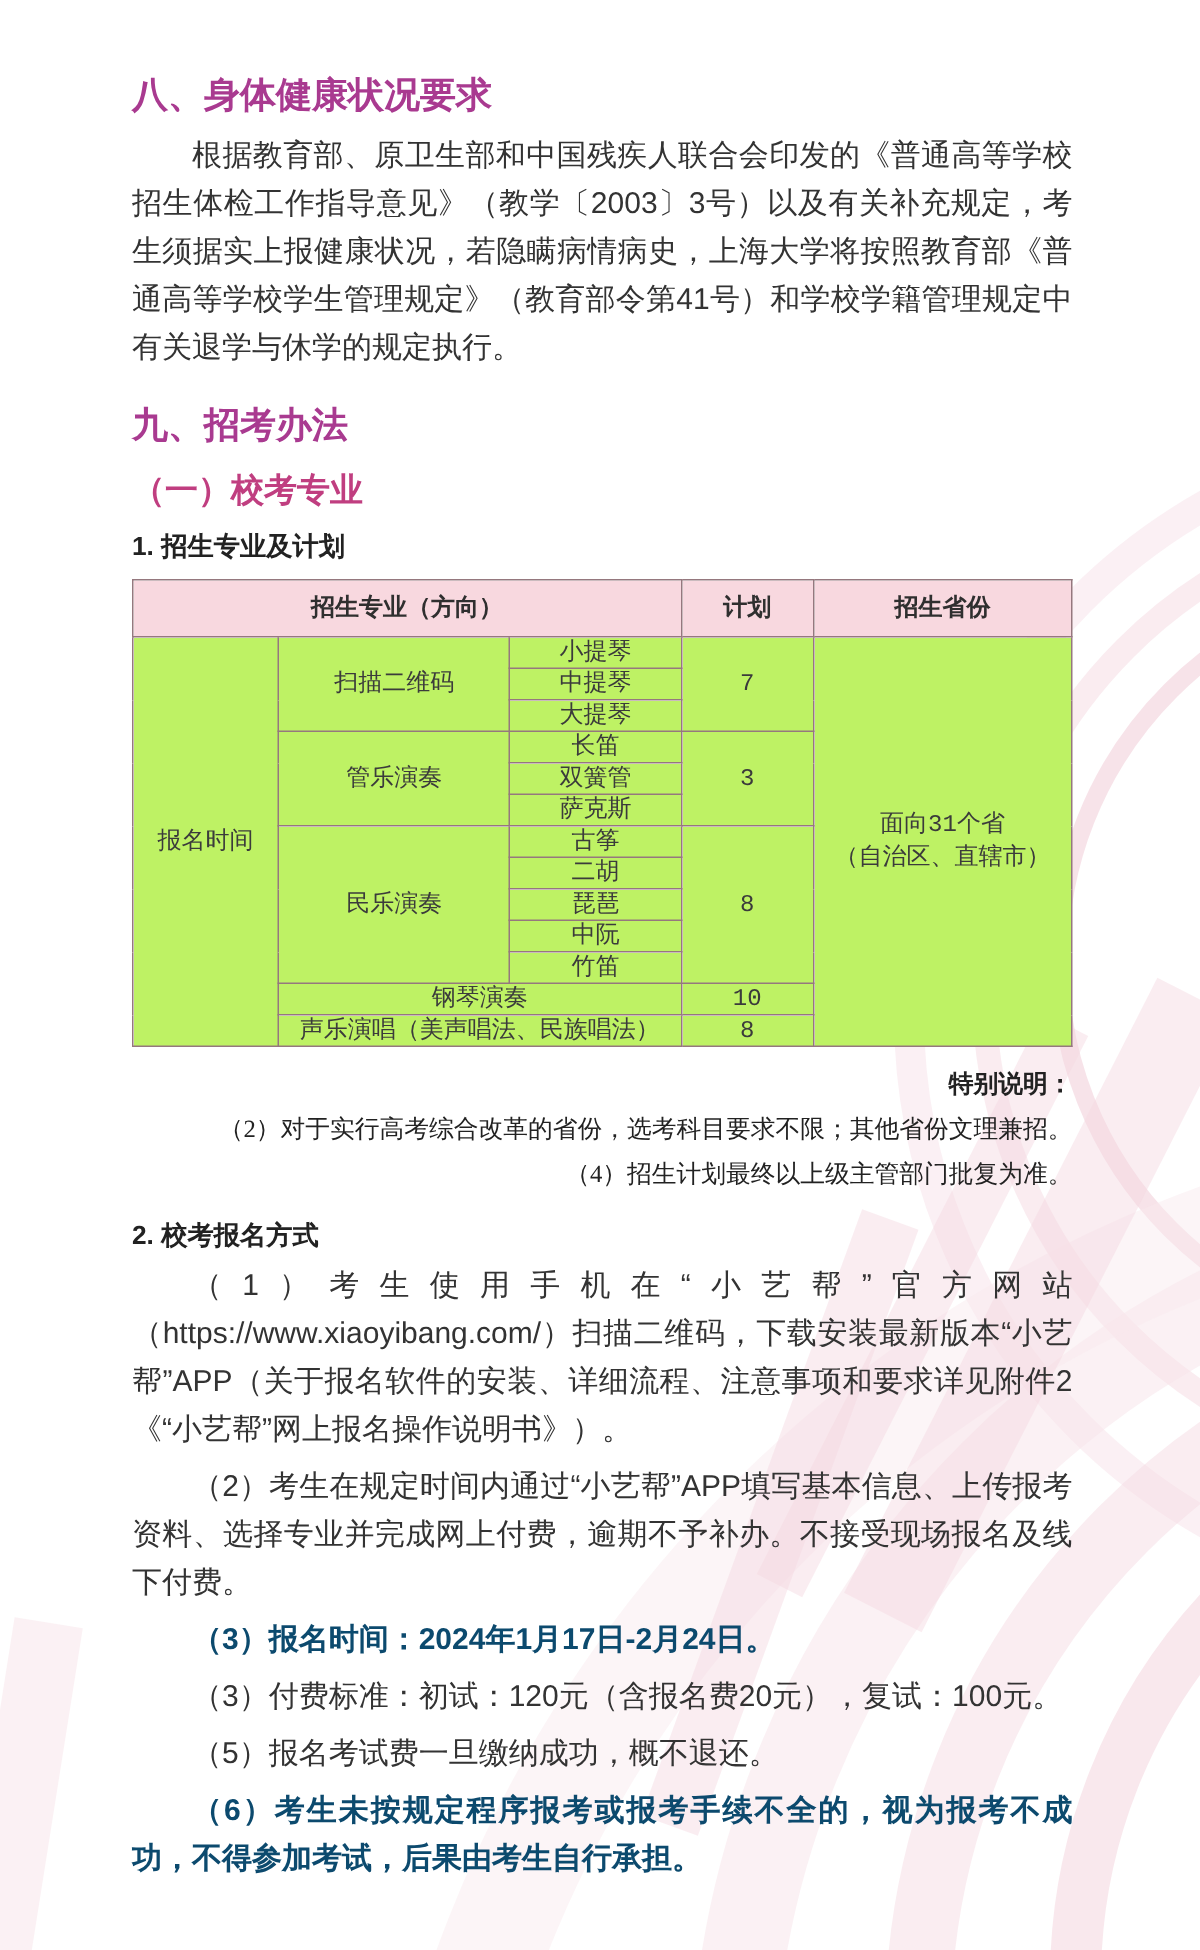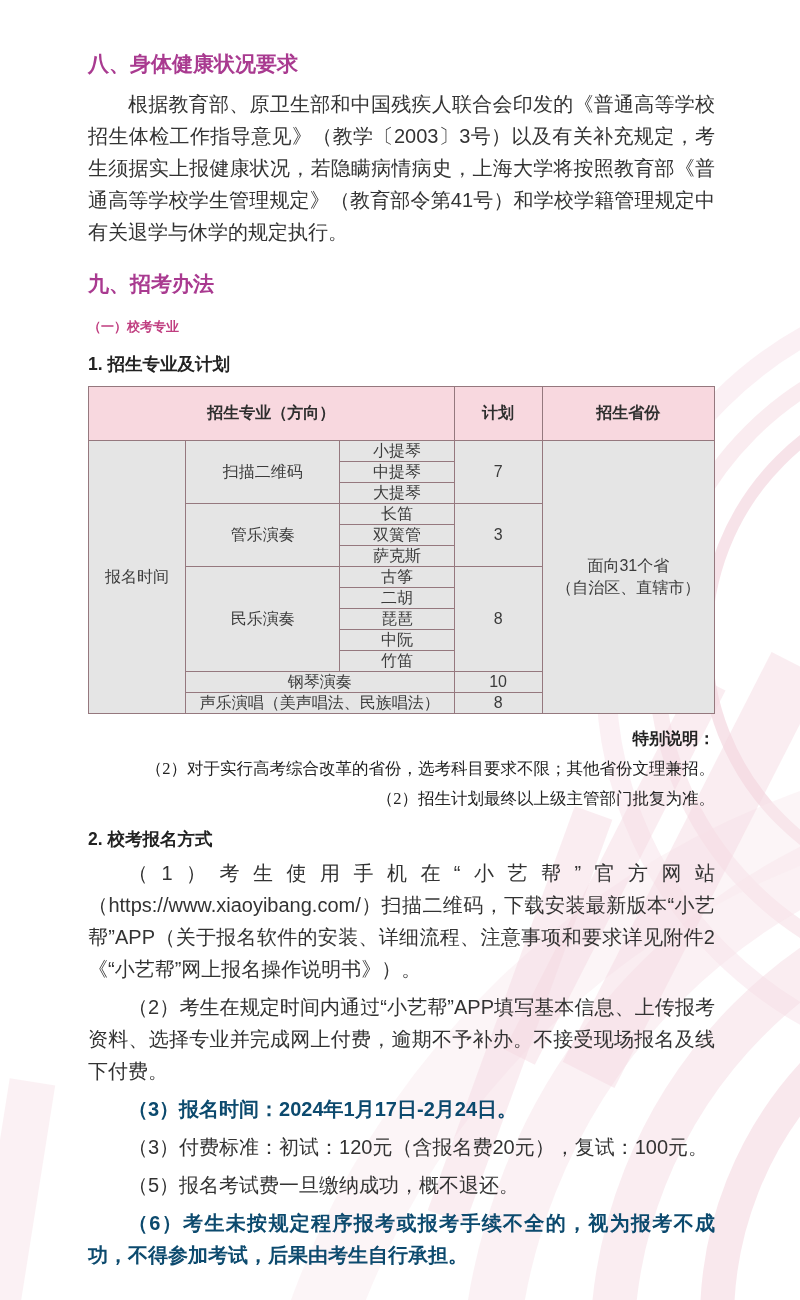--- a/index.html
+++ b/index.html
@@ -26,26 +26,26 @@
   .wm-stripe { position:absolute; background:rgba(245,216,225,0.45); }
   .wm-s1 { width:34px; height:420px; left:598px; top:660px; transform:rotate(27deg); }
   .wm-s2 { width:58px; height:460px; left:664px; top:640px; transform:rotate(27deg); }
   .wm-s3 { width:40px; height:430px; left:500px; top:800px; transform:rotate(20deg); }
   .wm-s4 { width:46px; height:300px; left:-14px; top:1080px; transform:rotate(9deg); background:rgba(248,227,233,0.5); }
 
   
   .content { position:relative; z-index:1; padding:50px 85px 0 88px; }
 
   .h-main {
-    font-size:21px; font-weight:bold; color:#a93a90;
+    font-size:24px; font-weight:bold; color:#a93a90;
     margin:0; line-height:28px;
   }
   .h-main.second { margin-top:22px; }
   .h-sub {
-    font-size:13px; font-weight:bold; color:#c03e80;
+    font-size:22px; font-weight:bold; color:#c03e80;
     margin:16px 0 0; line-height:25px;
   }
   .h-num {
     font-size:17.5px; font-weight:bold; color:#222222;
     margin:14px 0 0; line-height:23px;
   }
   .para {
     font-size:20px; line-height:32px; margin:10px 0 0;
     text-indent:2em; text-align:justify; color:#333333;
   }
@@ -53,22 +53,22 @@
   
   table.plan {
     margin-top:10px; border-collapse:collapse;
     width:627px; table-layout:fixed;
     font-size:16px; color:#3b3b3b;
   }
   table.plan th, table.plan td {
     border:1px solid #95787e; text-align:center; vertical-align:middle;
     padding:0 3px; overflow:hidden;
   }
-  table.plan th { height:54px; background:#f8d8df; font-weight:bold; color:#2f2f2f; }
-  table.plan td { height:14px; background:#e5e5e5; line-height:20px; }
+  table.plan th { height:38px; background:#f8d8df; font-weight:bold; color:#2f2f2f; }
+  table.plan td { height:14px; background:#bef264; line-height:20px;font-family:Liberation Mono, monospace; }
   .province-cell div { line-height:22px; }
 
   
   .sn { margin-top:14px; font-family:"Liberation Serif","DejaVu Serif",serif; color:#222222;text-align:right; }
   .sn-title { font-size:16.5px; font-weight:bold; line-height:22px; margin:0; }
   .sn-item { font-size:16.5px; line-height:22px; margin:8px 0 0; padding-left:2em; }
 
   
   .reg-title { margin-top:18px; }
   .reg-item { margin-top:6px; }
@@ -165,21 +165,21 @@
     <tr>
       <td colspan="2">声乐演唱（美声唱法、民族唱法）</td>
       <td>8</td>
     </tr>
   </tbody>
     </table>
 
   <div class="sn">
     <p class="sn-title">特别说明：</p>
     <p class="sn-item">（2）对于实行高考综合改革的省份，选考科目要求不限；其他省份文理兼招。</p>
-    <p class="sn-item">（2）招生计划最终以上级主管部门批复为准。</p>
+    <p class="sn-item">（4）招生计划最终以上级主管部门批复为准。</p>
   </div>
 
   <h4 class="h-num reg-title">2. 校考报名方式</h4>
   <p class="para reg-item">（1）考生使用手机在“小艺帮”官方网站（https://www.xiaoyibang.com/）扫描二维码，下载安装最新版本“小艺帮”APP（关于报名软件的安装、详细流程、注意事项和要求详见附件2《“小艺帮”网上报名操作说明书》）。</p>
   <p class="para reg-item">（2）考生在规定时间内通过“小艺帮”APP填写基本信息、上传报考资料、选择专业并完成网上付费，逾期不予补办。不接受现场报名及线下付费。</p>
   <p class="para reg-item bold">（3）报名时间：2024年1月17日-2月24日。</p>
   <p class="para reg-item">（3）付费标准：初试：120元（含报名费20元），复试：100元。</p>
   <p class="para reg-item">（5）报名考试费一旦缴纳成功，概不退还。</p>
   <p class="para reg-item bold">（6）考生未按规定程序报考或报考手续不全的，视为报考不成功，不得参加考试，后果由考生自行承担。</p>
 

